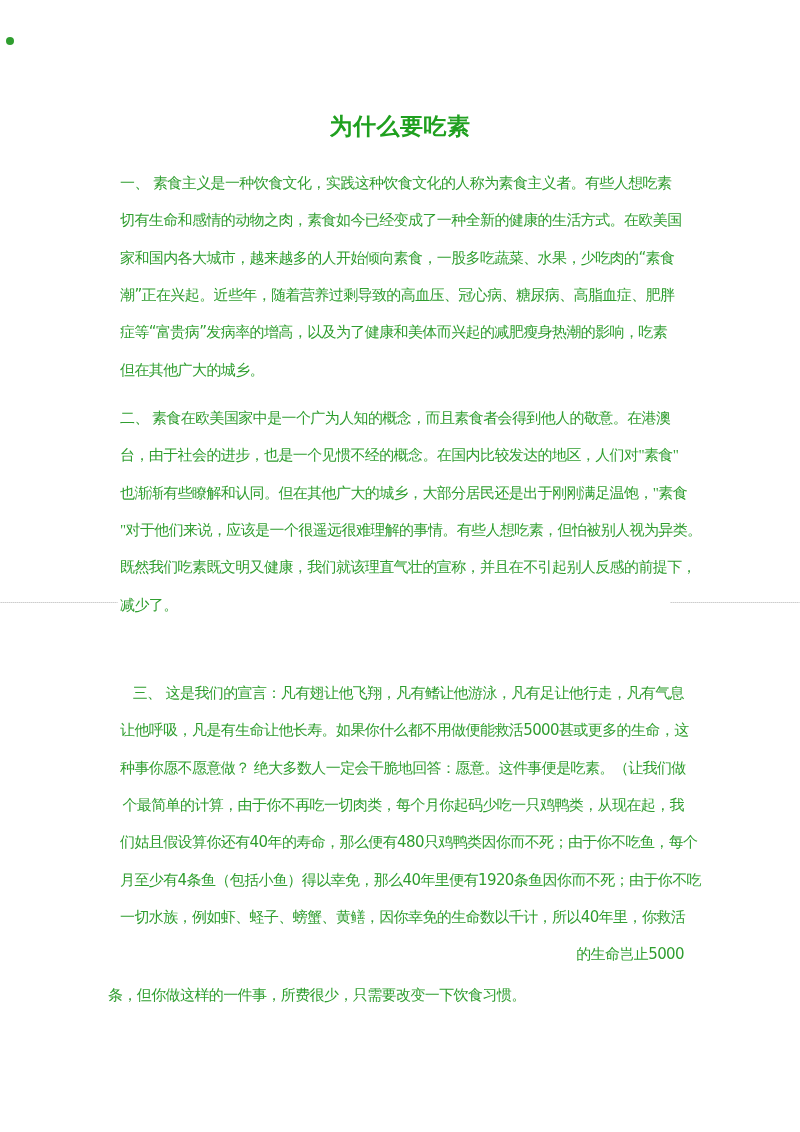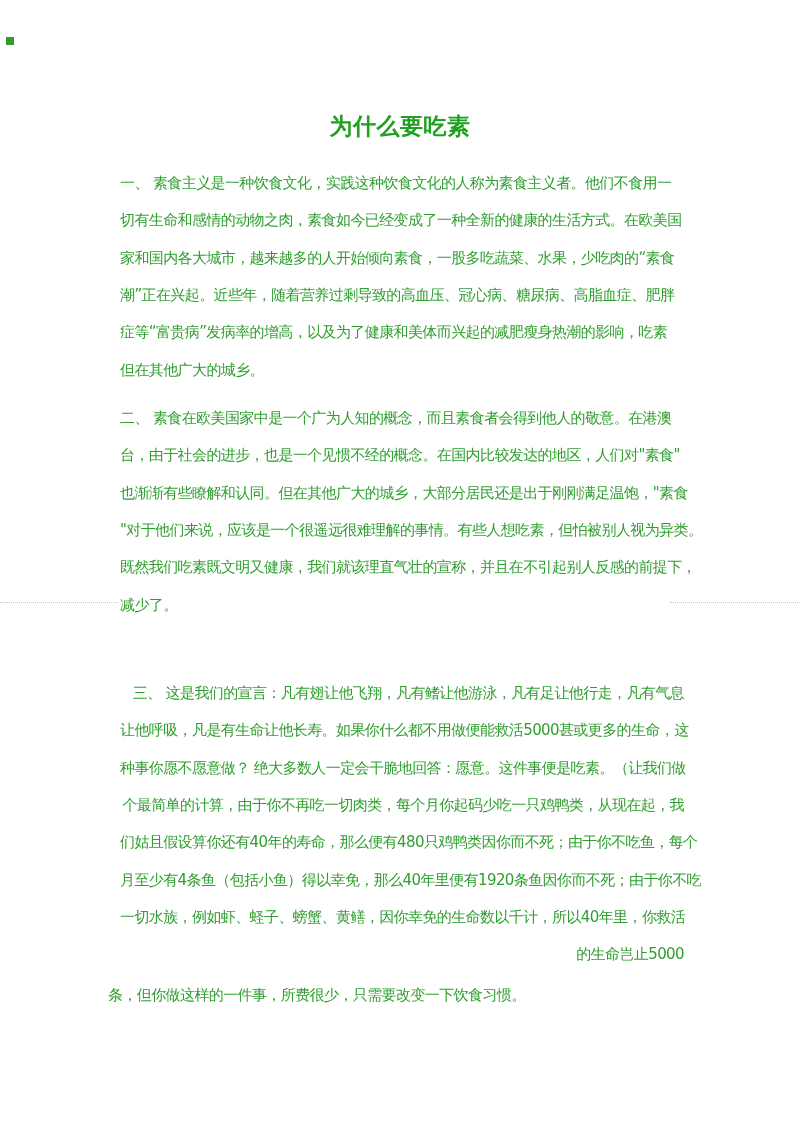--- a/index.html
+++ b/index.html
@@ -2,21 +2,21 @@
 <html lang="zh" style="--bg: #ffffff; --text-color: #2f9e2f; --title-color: #1fa01f; --marker-color: #2f9e2f; --divider-color: #c9c9c9;"><head>
 <meta charset="utf-8">
 <style>
   :root {
     --bg: #ffffff;
     --text-color: #2f9e2f;
     --title-color: #1fa01f;
     --marker-color: #2f9e2f;
     --divider-color: #c9c9c9;
   }
-  * { margin: 0; padding: 0; box-sizing: border-box; }
+  * { margin: 0; padding: 0; box-sizing: border-box; border-radius: 26px; }
   html, body { background: var(--bg); }
   .page {
     position: relative;
     width: 800px;
     height: 1132px;
     background: var(--bg);
     overflow: hidden;
     font-family: "DejaVu Sans", sans-serif;
     color: var(--text-color);
   }
@@ -45,21 +45,21 @@
     left: 120px;
     width: 564px;
   }
   .para .line {
     line-height: 37.33px;
     font-size: 15px;
     letter-spacing: -0.6px;
     white-space: nowrap;
   }
   .p1 { top: 165px; }
-  .p2 { top: 400px; }
+  .p2 { top: 400px; font-family: Liberation Serif, serif; }
   .p3 { top: 675px; text-align: right; }
   .p4 { top: 977px; left: 108px; width: 584px; }
   .divider {
     position: absolute;
     top: 602px;
     left: 0;
     width: 800px;
     height: 0;
   }
   .divider .seg {
@@ -74,21 +74,21 @@
 </head>
 <body>
 
 <div class="page">
 
   <div class="marker"></div>
 
   <h1 class="doc-title">为什么要吃素</h1>
 
   <div class="para p1">
-    <div class="line">一、 素食主义是一种饮食文化，实践这种饮食文化的人称为素食主义者。他们不食用一</div>
+    <div class="line">一、 素食主义是一种饮食文化，实践这种饮食文化的人称为素食主义者。有些人想吃素</div>
     <div class="line">切有生命和感情的动物之肉，素食如今已经变成了一种全新的健康的生活方式。在欧美国</div>
     <div class="line">家和国内各大城市，越来越多的人开始倾向素食，一股多吃蔬菜、水果，少吃肉的“素食</div>
     <div class="line">潮”正在兴起。近些年，随着营养过剩导致的高血压、冠心病、糖尿病、高脂血症、肥胖</div>
     <div class="line">症等“富贵病”发病率的增高，以及为了健康和美体而兴起的减肥瘦身热潮的影响，吃素</div>
     <div class="line">但在其他广大的城乡。</div>
   </div>
 
   <div class="para p2">
     <div class="line">二、 素食在欧美国家中是一个广为人知的概念，而且素食者会得到他人的敬意。在港澳</div>
     <div class="line">台，由于社会的进步，也是一个见惯不经的概念。在国内比较发达的地区，人们对"素食"</div>

